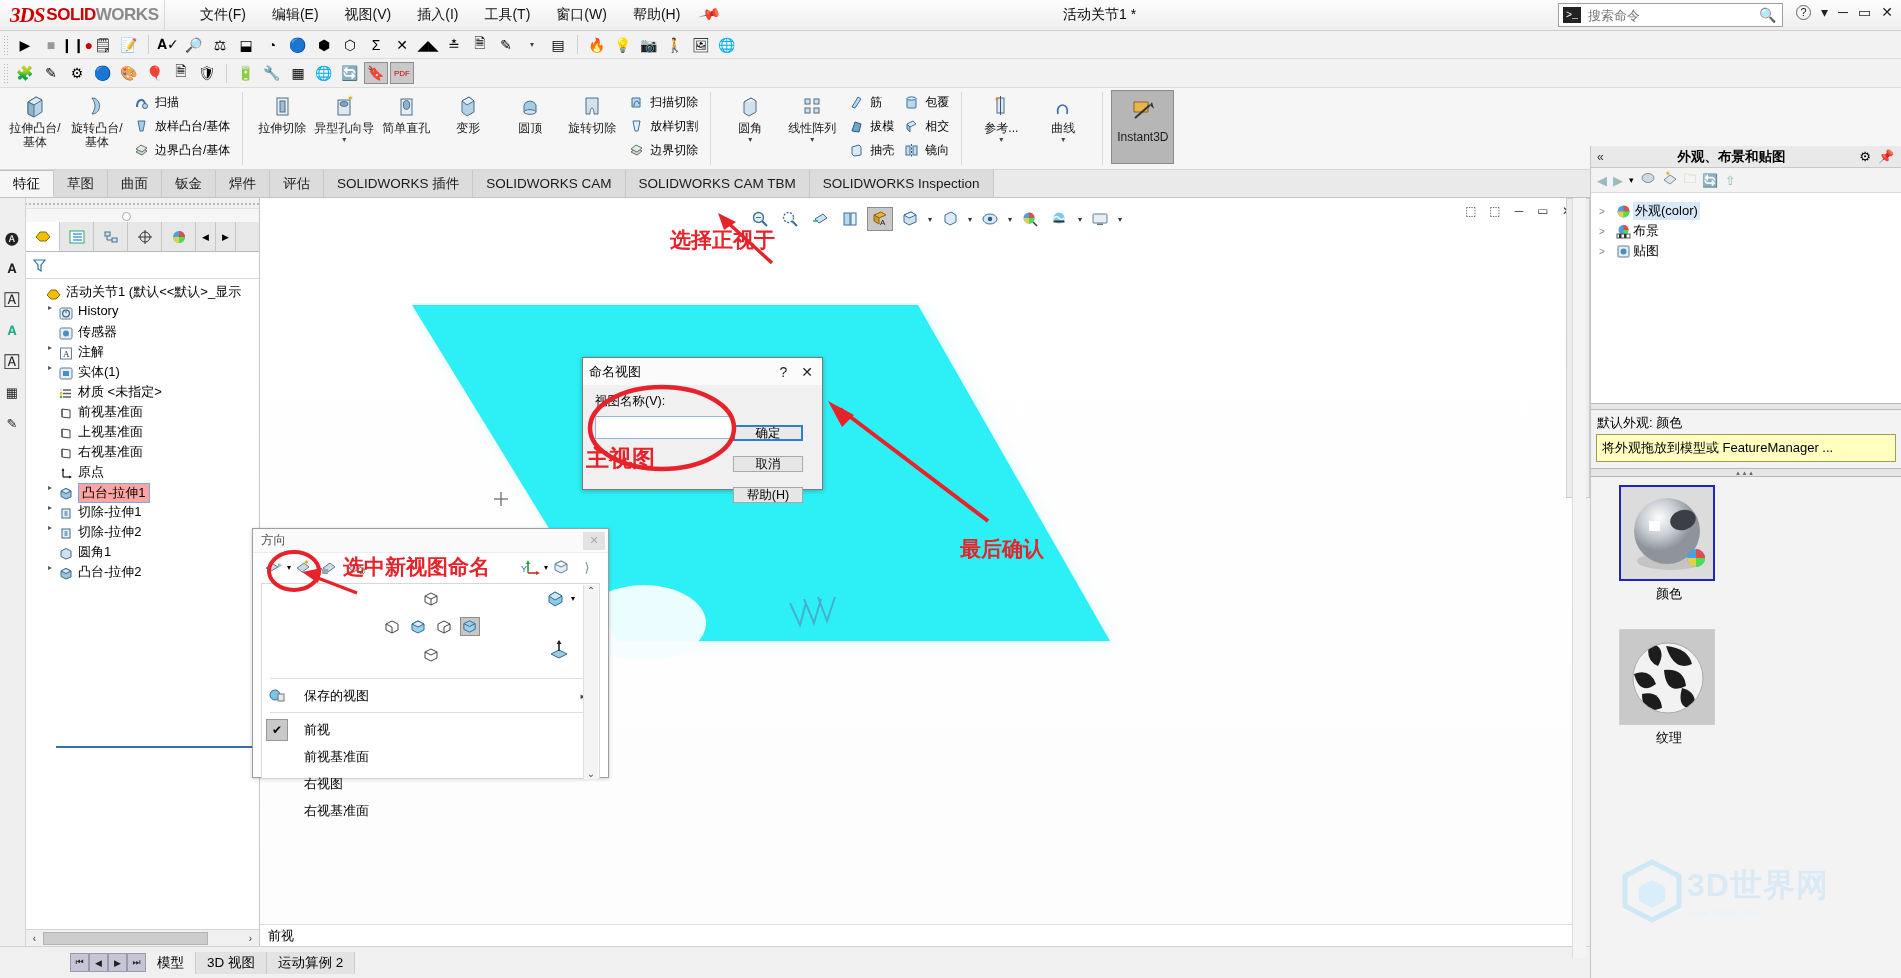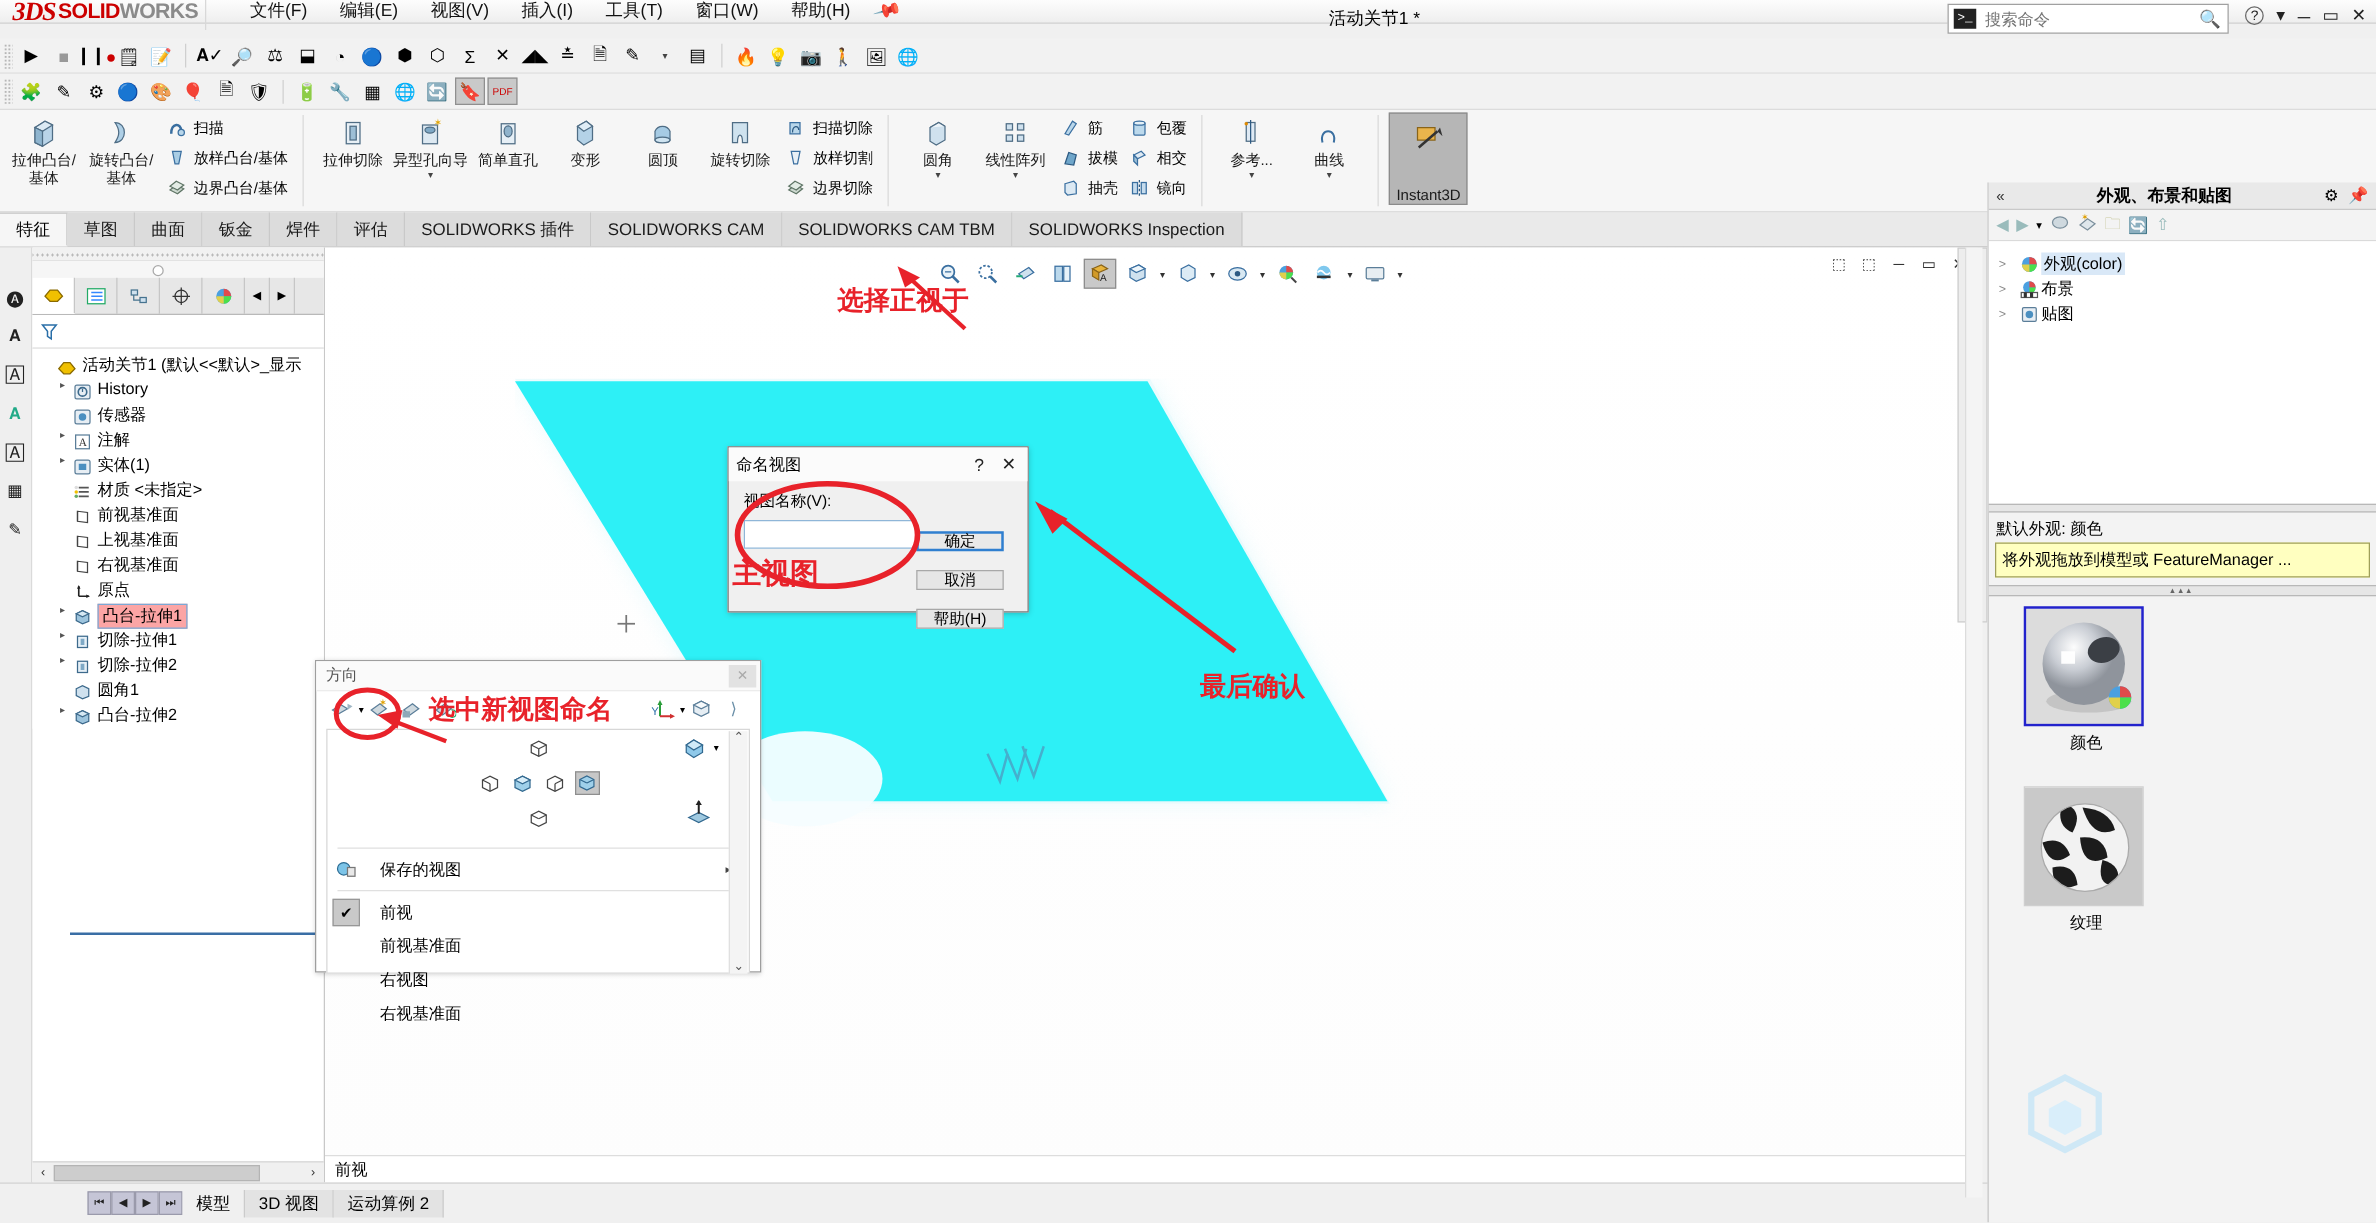--- a/index.html
+++ b/index.html
@@ -6,21 +6,21 @@
   html,body { margin:0; padding:0; }
   body {
     width:1901px; height:978px; overflow:hidden;
     font-family:"Liberation Sans","DejaVu Sans",sans-serif;
     font-size:13px; color:#000; background:#f0f0f0;
     -webkit-font-smoothing:antialiased;
   }
   #app { position:relative; width:1901px; height:978px; background:#f0f0f0; }
 
   
-  .titlebar { position:absolute; left:0; top:0; width:1901px; height:19px;
+  .titlebar { position:absolute; left:0; top:0; width:1901px; height:31px;
     background:linear-gradient(#fdfdfd,#eeeeee); border-bottom:1px solid #cfcfcf;
     display:flex; align-items:center; }
   .logo { width:165px; height:30px; display:flex; align-items:center; padding-left:10px;
     border-right:1px solid #d8d8d8; }
   .logo .ds { font-family:"Liberation Serif",serif; font-weight:bold; font-style:italic;
     font-size:21px; color:#c00; letter-spacing:-1px; }
   .logo .sw { font-weight:bold; font-size:17px; color:#c00; letter-spacing:-0.5px; margin-left:2px;}
   .logo .sw .wk { color:#8a8a8a; font-weight:bold; }
   .menubar { display:flex; align-items:center; margin-left:22px; }
   .menubar .mi { padding:4px 13px; font-size:14px; color:#111; cursor:default; }
@@ -555,21 +555,21 @@
               <path d="M6 20 C3 8 18 8 15 20" stroke="#3a6fa0" stroke-width="1.6" fill="none"></path>
             </svg>
         </span>
         <span class="lbl">曲线</span>
         <span class="caret">▾</span>
       </div>
     </div>
     <div class="rgsep"></div>
 
     <div class="rgroup">
-      <div class="rbig active" style="width:63px;height:74px;justify-content:space-between">
+      <div class="rbig active" style="width:63px;height:74px;justify-content:flex-start">
         <span class="glyph" style="height:34px">
           <svg width="30" height="30" viewBox="0 0 30 30">
               <polygon points="6,6 20,6 20,16 6,16" fill="#e9b44c" stroke="#8a6418"></polygon>
               <path d="M7 22 L22 9" stroke="#333" stroke-width="2"></path>
               <polygon points="22,9 26,13 24,6" fill="#333"></polygon>
             </svg>
         </span>
         <span class="lbl">Instant3D</span>
       </div>
     </div>
@@ -1253,20 +1253,24 @@
           </svg>
         </div>
         <div class="apcap">纹理</div>
       </div>
     </div>
     <div class="wmark">
       <svg width="70" height="70" viewBox="0 0 70 70">
           <polygon points="35,6 62,20 62,50 35,64 8,50 8,20" fill="none" stroke="#cfe8f6" stroke-width="5"></polygon>
           <polygon points="35,24 48,31 48,45 35,52 22,45 22,31" fill="#d9eefa"></polygon>
         </svg>
+      <div>
+        <div class="wtxt">3D世界网</div>
+        <div class="wsub">www.3dsjw.com</div>
+      </div>
     </div>
   </div>
 
   <div class="right-rail">
     <div class="rri">⌂</div>
     <div class="rri">▤</div>
     <div class="rri">🗀</div>
     <div class="rri">▦</div>
     <div class="rri" style="color:#2a8fd0">◕</div>
     <div class="rri">▣</div>

